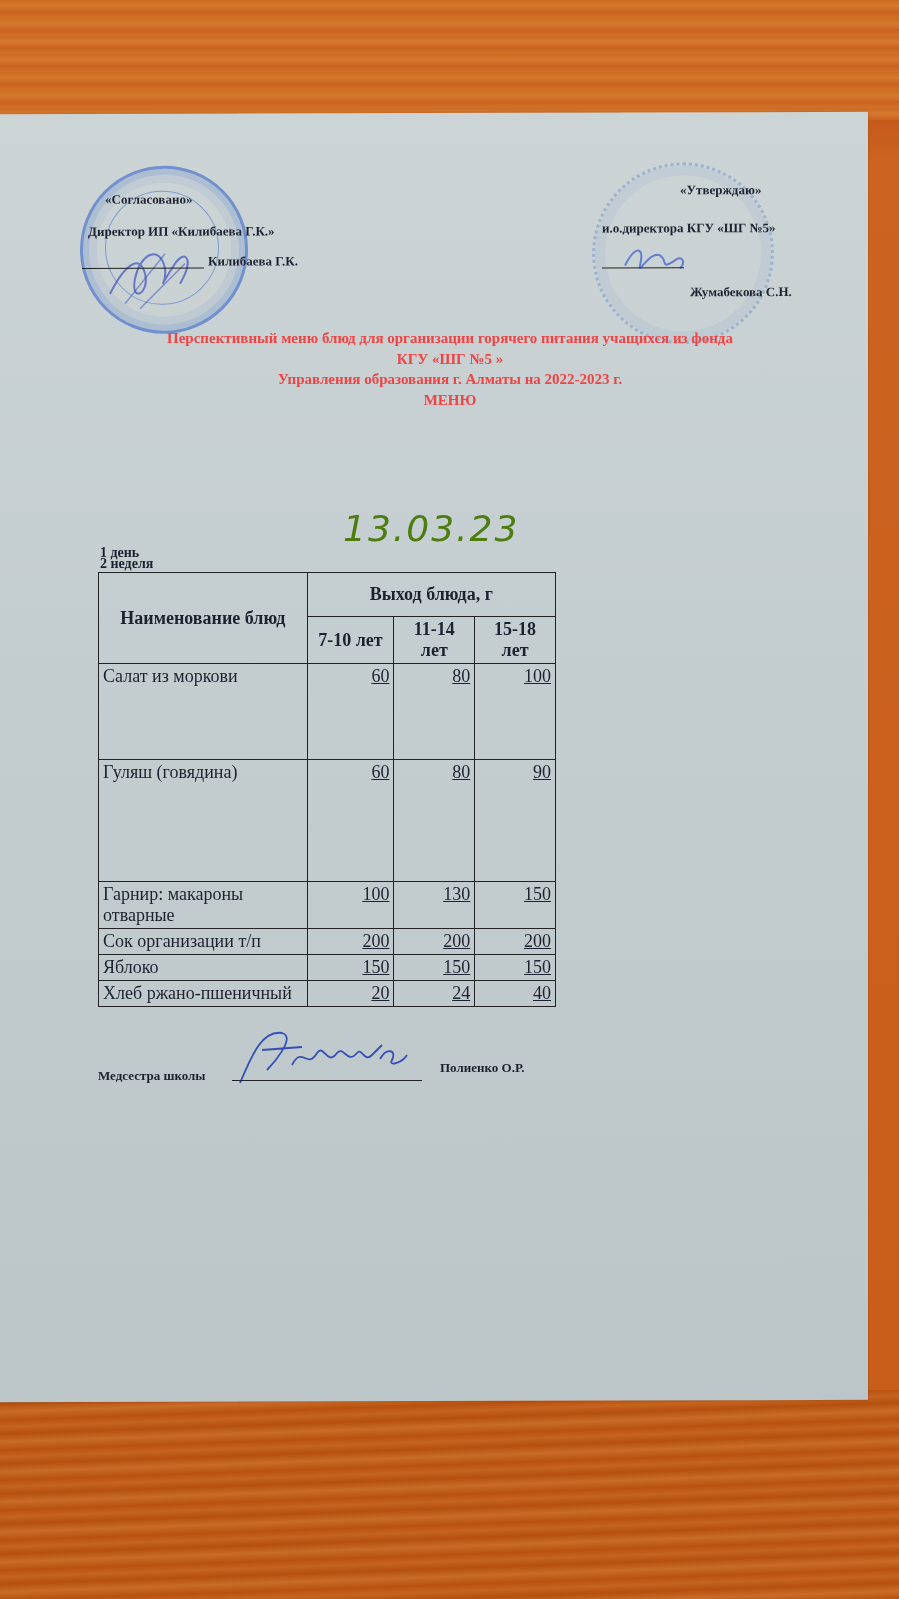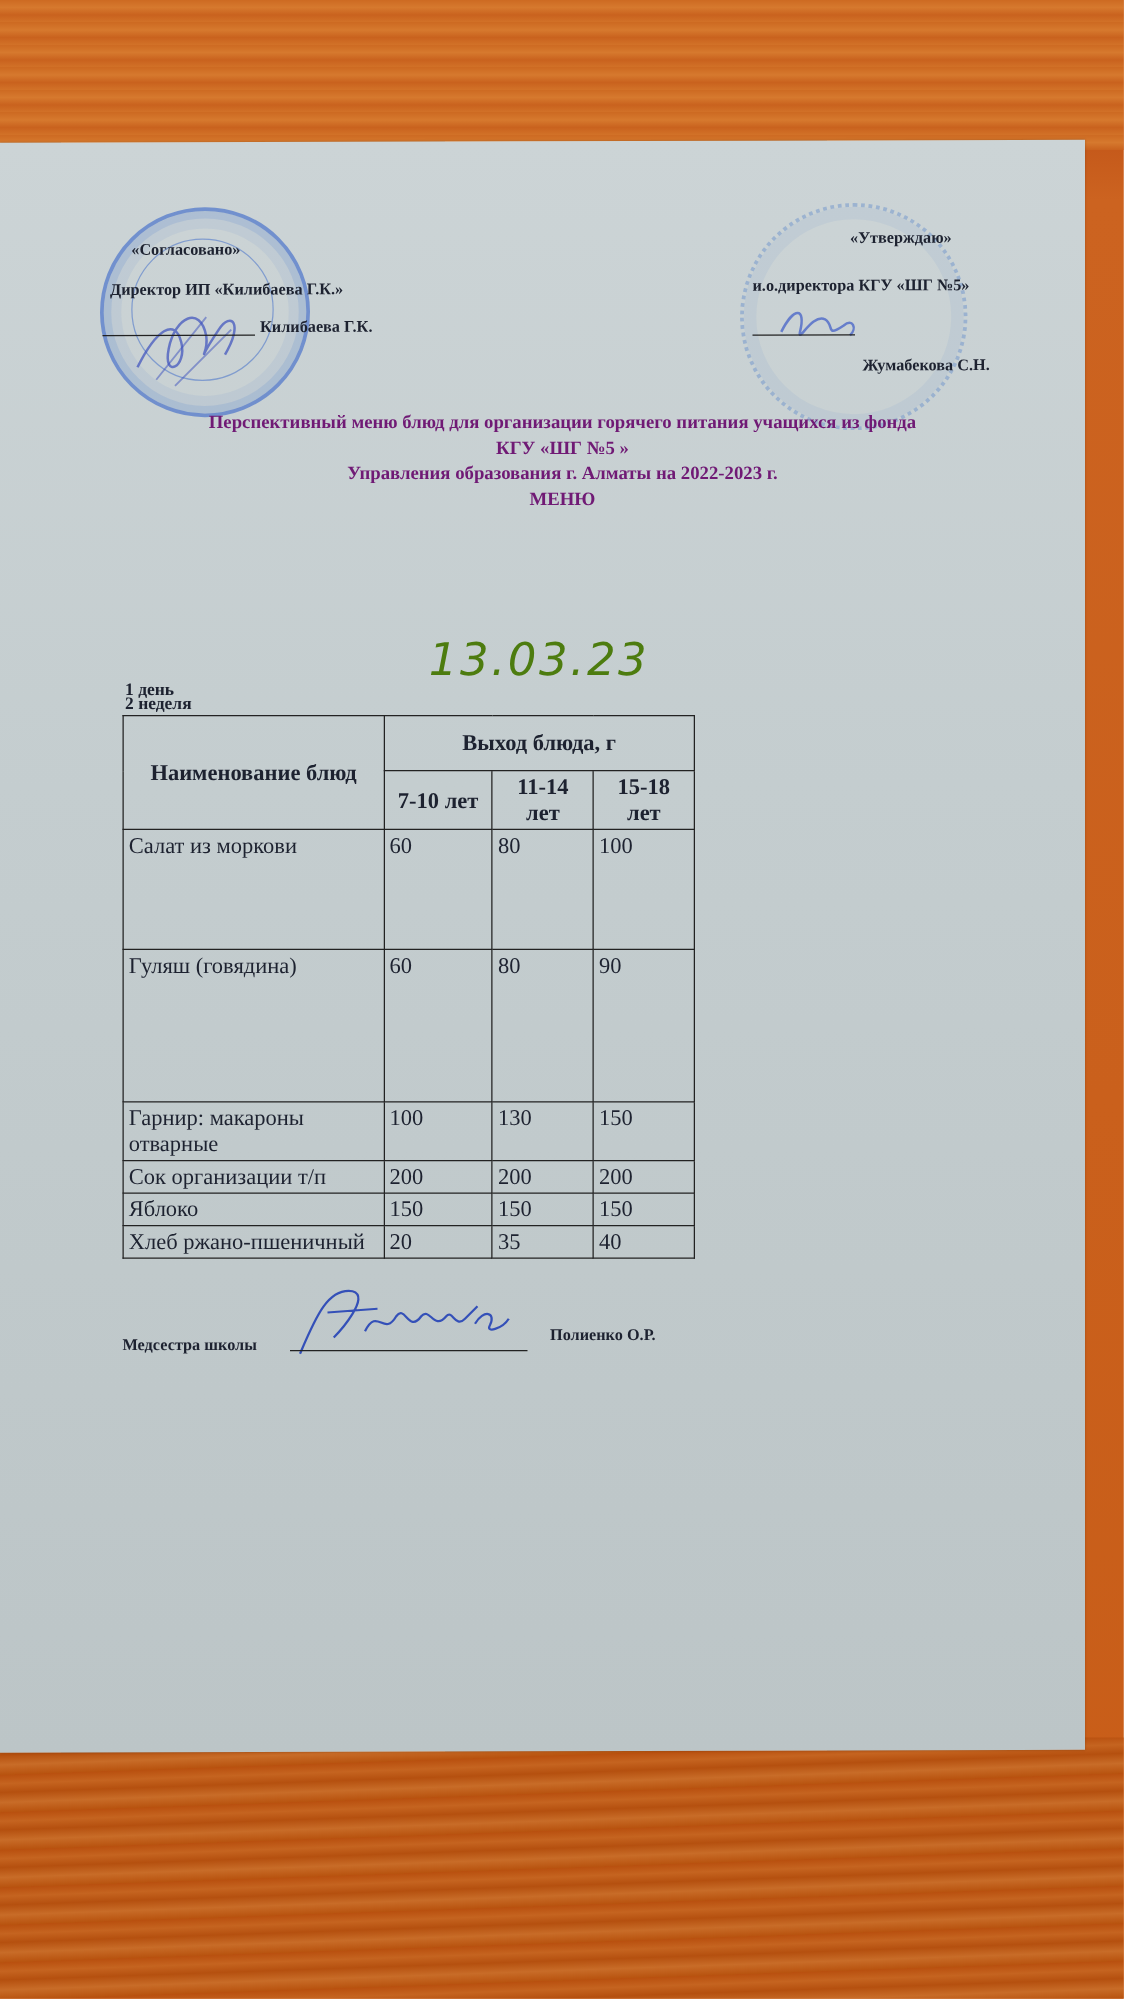--- a/index.html
+++ b/index.html
@@ -34,38 +34,38 @@
       position: absolute; border-radius: 50%;
       border: 1.5px solid rgba(40,90,200,0.45);
     }
     .stamp-right {
       position: absolute; border-radius: 50%;
       border: 3px dotted rgba(70,120,200,0.35);
       box-shadow: inset 0 0 0 10px rgba(80,130,210,0.08);
     }
     .title-block {
       position: absolute; left: 100px; top: 328px; width: 700px;
-      text-align: center; color: #701a75; font-weight: bold; font-size: 15px; line-height: 20.5px;
+      text-align: center; color: #ef4444; font-weight: bold; font-size: 15px; line-height: 20.5px;
     }
     .title-block div { white-space: nowrap; }
     .handwritten-date {
       position: absolute; left: 343px; top: 508px;
       font-family: "DejaVu Sans", sans-serif; font-style: italic; font-size: 36px;
       color: #4d7c0f; letter-spacing: 2px;
     }
     table.menu {
       position: absolute; left: 98px; top: 572px; width: 458px;
       border-collapse: collapse; font-family: "Liberation Serif", serif; color: #1d2230;
     }
     table.menu td, table.menu th {
       border: 1px solid #222; padding: 2px 4px; font-size: 18px; vertical-align: top;
     }
     table.menu th { font-weight: bold; text-align: center; vertical-align: middle; }
     .col-name { width: 200px; }
-    .num { text-align: left; }
+    .num { text-align: right; text-decoration: underline; }
     .sig-line { position: absolute; border-bottom: 1px solid #222; }
     .sig-scribble { position: absolute; }
   </style>
 </head>
 <body>
 
 <div class="wood-top"></div>
 <div class="wood-bottom"></div>
 
 <div class="paper">
@@ -141,21 +141,21 @@
   </tr>
   <tr style="height:22px;">
     <td>Яблоко</td>
     <td class="num">150</td>
     <td class="num">150</td>
     <td class="num">150</td>
   </tr>
   <tr style="height:22px;margin-left:44px;">
     <td>Хлеб ржано-пшеничный</td>
     <td class="num">20</td>
-    <td class="num">35</td>
+    <td class="num">24</td>
     <td class="num">40</td>
   </tr>
 </tbody>
   </table>
 
 <div class="abs txt bold" style="left:98px; top:1068px;text-align:right;">Медсестра школы</div>
 <svg class="sig-scribble" style="left:232px; top:1025px;" width="190" height="60" viewBox="0 0 190 60">
   <path d="M8,58 C20,30 30,5 50,8 C65,12 40,40 35,45 M30,25 L70,22 M60,40 C70,20 75,45 85,28 C92,18 95,42 105,28 C112,20 115,40 125,28 C130,22 132,38 140,30 L150,20 M148,34 C155,22 165,25 160,35 C156,42 170,38 175,30" stroke="#3450b8" stroke-width="1.8" fill="none"></path>
 </svg>
 <div class="sig-line" style="left:232px; top:1080px; width:190px;"></div>

